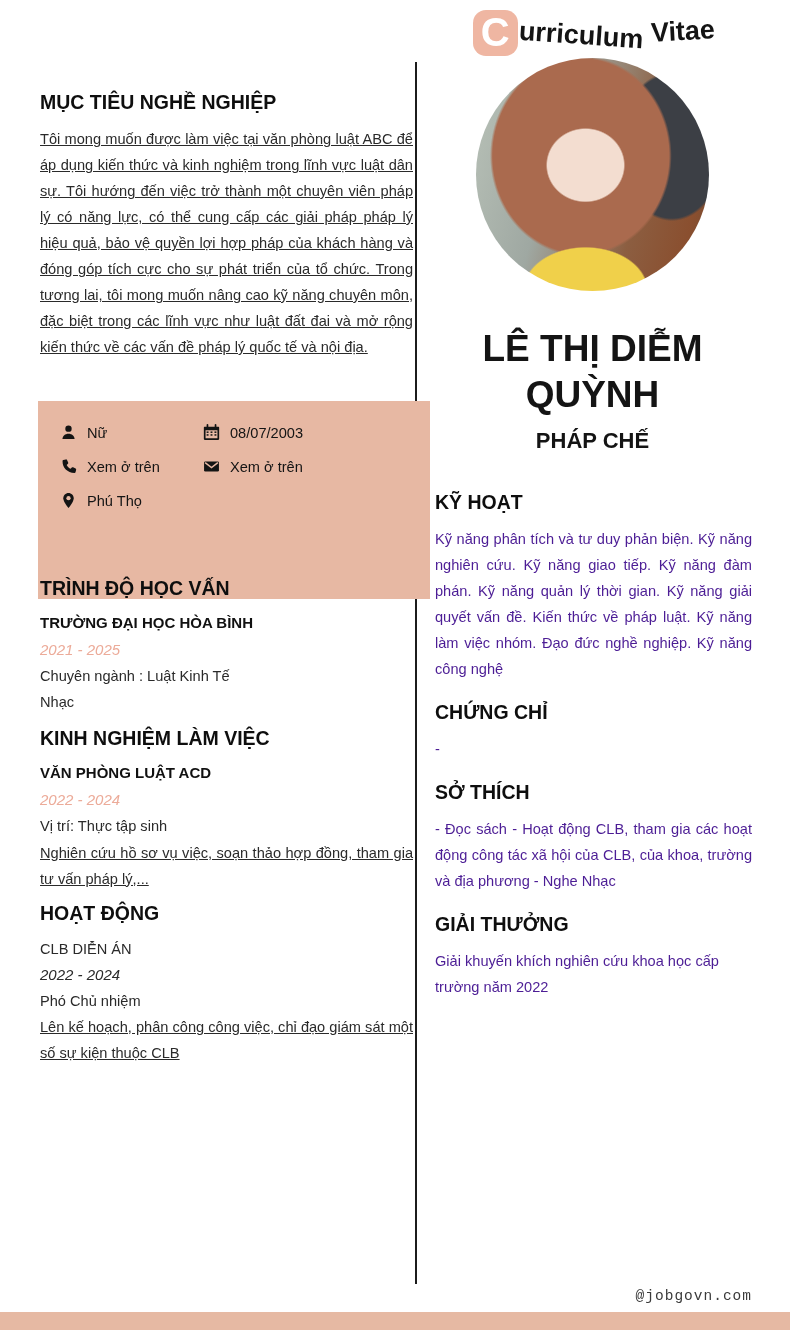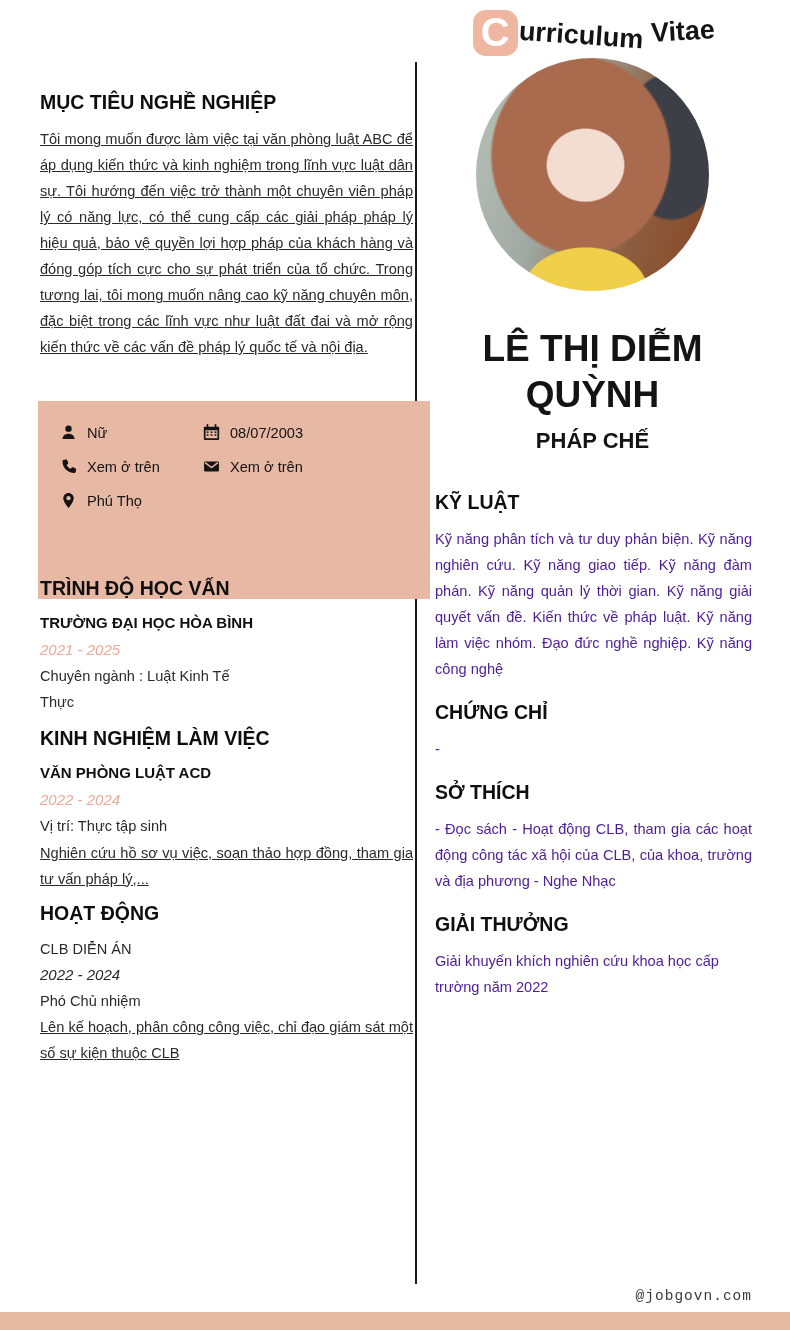--- a/index.html
+++ b/index.html
@@ -135,21 +135,21 @@
         <span>Phú Thọ</span>
       </div>
     </div>
   </div>
 
   <section class="lsec education">
     <h2 class="sec">TRÌNH ĐỘ HỌC VẤN</h2>
     <div class="sub">TRƯỜNG ĐẠI HỌC HÒA BÌNH</div>
     <div class="period accent">2021 - 2025</div>
     <div class="line">Chuyên ngành : Luật Kinh Tế</div>
-    <div class="line">Thực</div>
+    <div class="line">Nhạc</div>
   </section>
 
   <section class="lsec experience">
     <h2 class="sec">KINH NGHIỆM LÀM VIỆC</h2>
     <div class="sub">VĂN PHÒNG LUẬT ACD</div>
     <div class="period accent">2022 - 2024</div>
     <div class="line">Vị trí: Thực tập sinh</div>
     <div class="para">Nghiên cứu hồ sơ vụ việc, soạn thảo hợp đồng, tham gia tư vấn pháp lý,...</div>
   </section>
 
@@ -163,21 +163,21 @@
 
 
   <div class="photo"></div>
 
   <div class="namewrap">
     <div class="cv-name">LÊ THỊ DIỄM QUỲNH</div>
     <div class="cv-title">PHÁP CHẾ</div>
   </div>
 
   <div class="rcol">
-    <h2 class="sec">KỸ LUẬT</h2>
+    <h2 class="sec">KỸ HOẠT</h2>
     <p>Kỹ năng phân tích và tư duy phản biện. Kỹ năng nghiên cứu. Kỹ năng giao tiếp. Kỹ năng đàm phán. Kỹ năng quản lý thời gian. Kỹ năng giải quyết vấn đề. Kiến thức về pháp luật. Kỹ năng làm việc nhóm. Đạo đức nghề nghiệp. Kỹ năng công nghệ</p>
 
     <h2 class="sec">CHỨNG CHỈ</h2>
     <p class="plain">-</p>
 
     <h2 class="sec">SỞ THÍCH</h2>
     <p>- Đọc sách - Hoạt động CLB, tham gia các hoạt động công tác xã hội của CLB, của khoa, trường và địa phương - Nghe Nhạc</p>
 
     <h2 class="sec">GIẢI THƯỞNG</h2>
     <p class="plain">Giải khuyến khích nghiên cứu khoa học cấp trường năm 2022</p>

